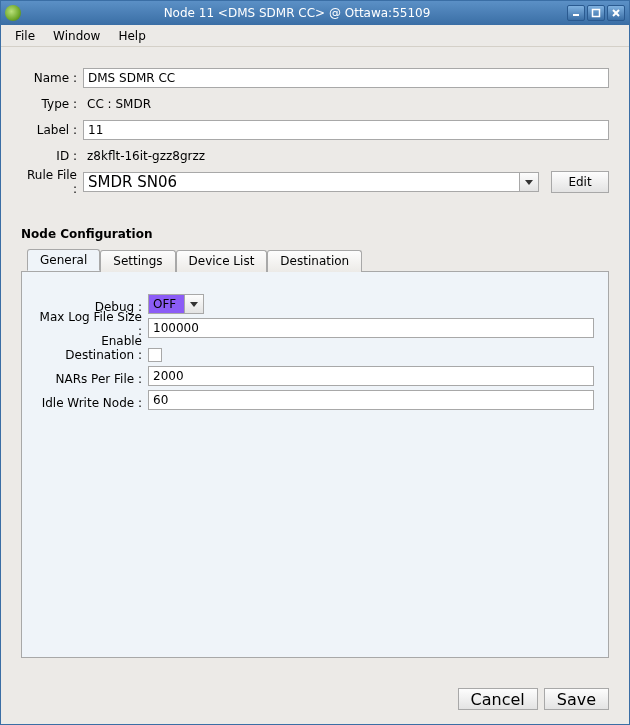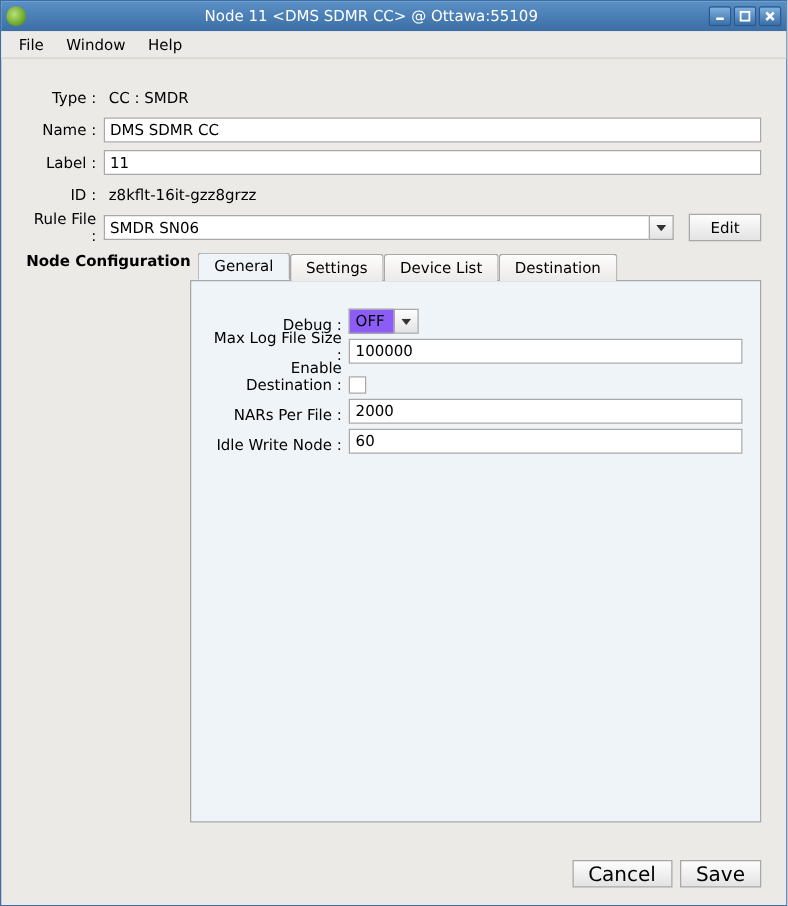--- a/index.html
+++ b/index.html
@@ -86,42 +86,42 @@
     padding: 0 4px;
     font-size: 12px;
   }
   .select-wrap {
     flex: 1; position: relative; display: flex;
   }
   .select-wrap input {
     flex: 1; height: 20px;
     border: 1px solid #a8a8a8; border-right: none;
     background: #fff; padding: 0 4px;
-    font-size: 12px; font-family: inherit;
+    font-size: 15px; font-family: inherit;
   }
   .combo-btn {
     width: 20px; height: 20px;
     border: 1px solid #a8a8a8;
     background: linear-gradient(to bottom, #fdfdfd, #e3e3e3);
     display: flex; align-items: center; justify-content: center;
     cursor: pointer;
   }
   .combo-btn svg { width: 8px; height: 5px; }
   .edit-btn {
     width: 58px; height: 22px;
     margin-left: 12px;
     border: 1px solid #a8a8a8;
     background: linear-gradient(to bottom, #fdfdfd, #e3e3e3);
     font-size: 12px; font-family: inherit;
     cursor: pointer;
   }
   .section {
-    margin-top: 5px;
-    flex: 1;
-    display: flex; 
+    margin-top: 30px;
+    flex: 1;
+    display: flex; flex-direction: column;
   }
   .section-title {
     font-weight: bold;
     font-size: 12px;
     margin-bottom: 8px;
   }
   .tab-container {
     flex: 1;
     display: flex; flex-direction: column;
     position: relative;
@@ -233,26 +233,26 @@
 
   <div class="menubar">
     <div class="menu-item">File</div>
     <div class="menu-item">Window</div>
     <div class="menu-item">Help</div>
   </div>
 
   <div class="content">
 
     <div class="form-row">
+      <div class="form-label">Name :</div>
+      <input class="form-input" value="DMS SDMR CC" style="">
+    </div>
+    <div class="form-row">
       <div class="form-label">Type :</div>
       <div class="form-static">CC : SMDR</div>
-    </div>
-    <div class="form-row">
-      <div class="form-label">Name :</div>
-      <input class="form-input" value="DMS SDMR CC" style="">
     </div>
     <div class="form-row">
       <div class="form-label">Label :</div>
       <input class="form-input" value="11" style="">
     </div>
     <div class="form-row">
       <div class="form-label">ID :</div>
       <div class="form-static">z8kflt-16it-gzz8grzz</div>
     </div>
     <div class="form-row">

